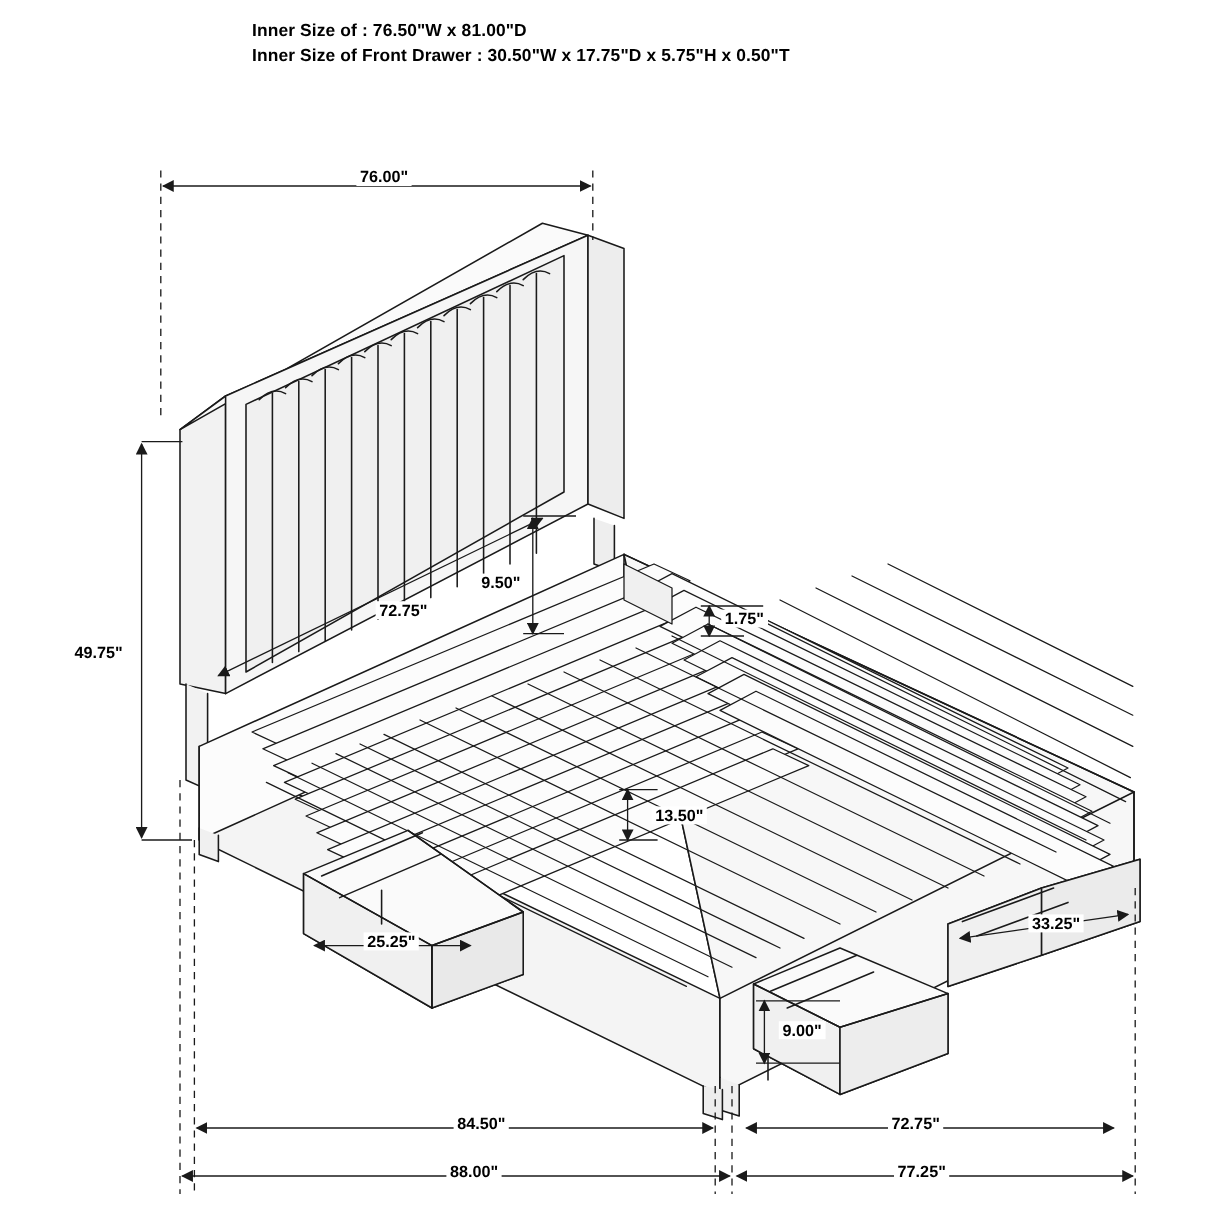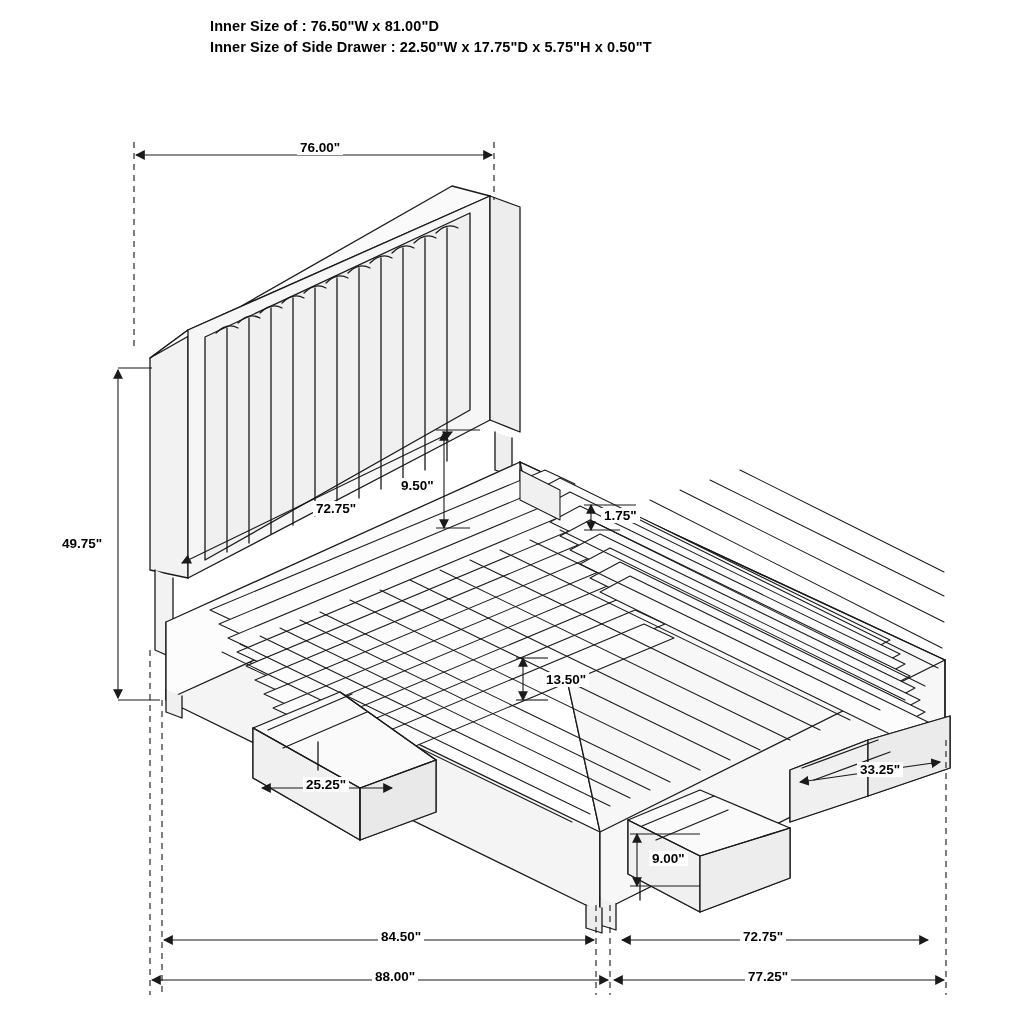--- a/index.html
+++ b/index.html
@@ -50,21 +50,21 @@
     line-height: 15px;
   }
 </style>
 </head>
 <body>
 
 <div id="stage">
 
   <div class="spec-block">
     <span class="spec-line">Inner Size of : 76.50"W x 81.00"D</span>
-    <span class="spec-line">Inner Size of Side Drawer : 22.50"W x 17.75"D x 5.75"H x 0.50"T</span>
+    <span class="spec-line">Inner Size of Front Drawer : 30.50"W x 17.75"D x 5.75"H x 0.50"T</span>
   </div>
 
   <svg id="drawing" viewBox="0 0 1024 1024">
     <defs>
       <marker id="arrEnd" markerWidth="9" markerHeight="9" refX="8" refY="4.5" orient="auto">
         <path d="M0,0 L9,4.5 L0,9 z" fill="#1a1a1a"></path>
       </marker>
       <marker id="arrStart" markerWidth="9" markerHeight="9" refX="1" refY="4.5" orient="auto">
         <path d="M9,0 L0,4.5 L9,9 z" fill="#1a1a1a"></path>
       </marker>

